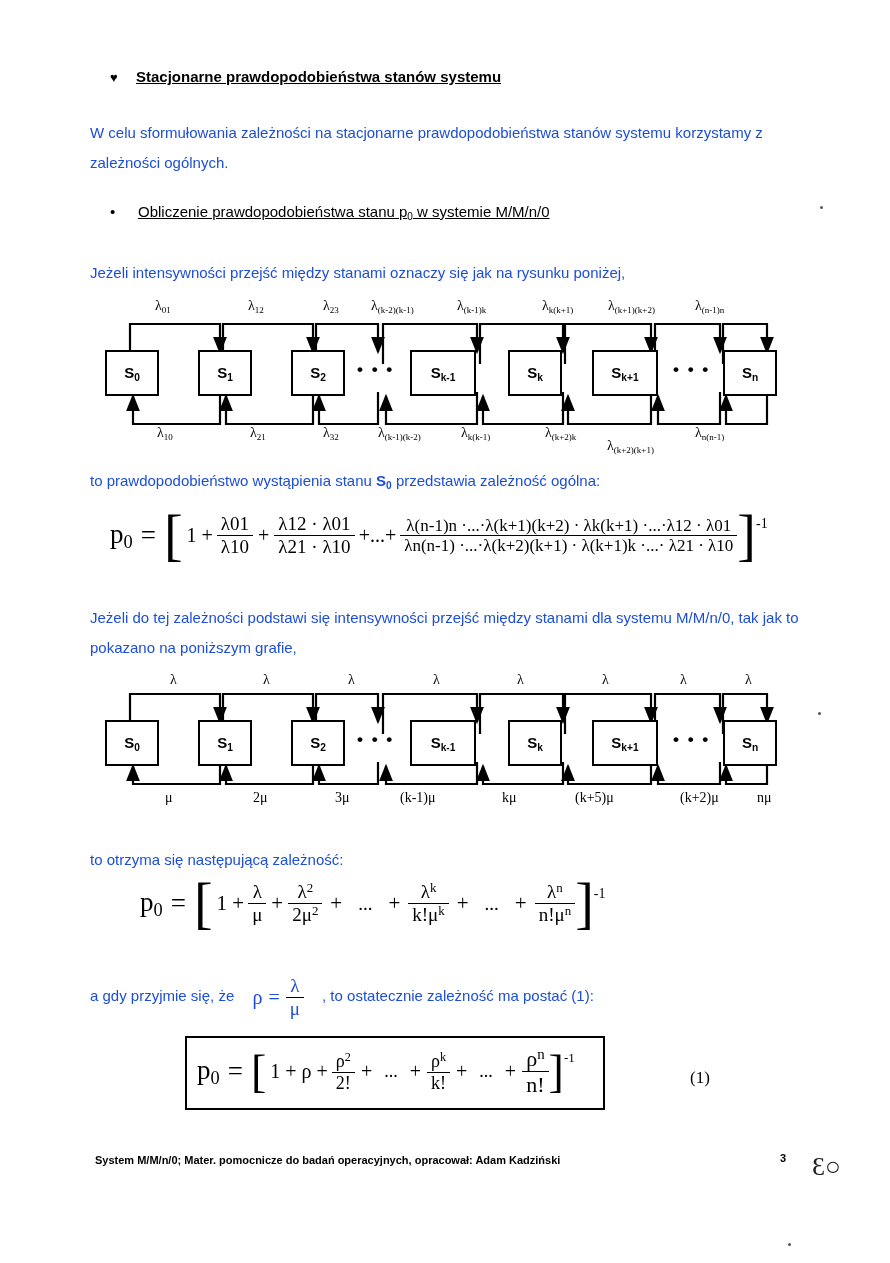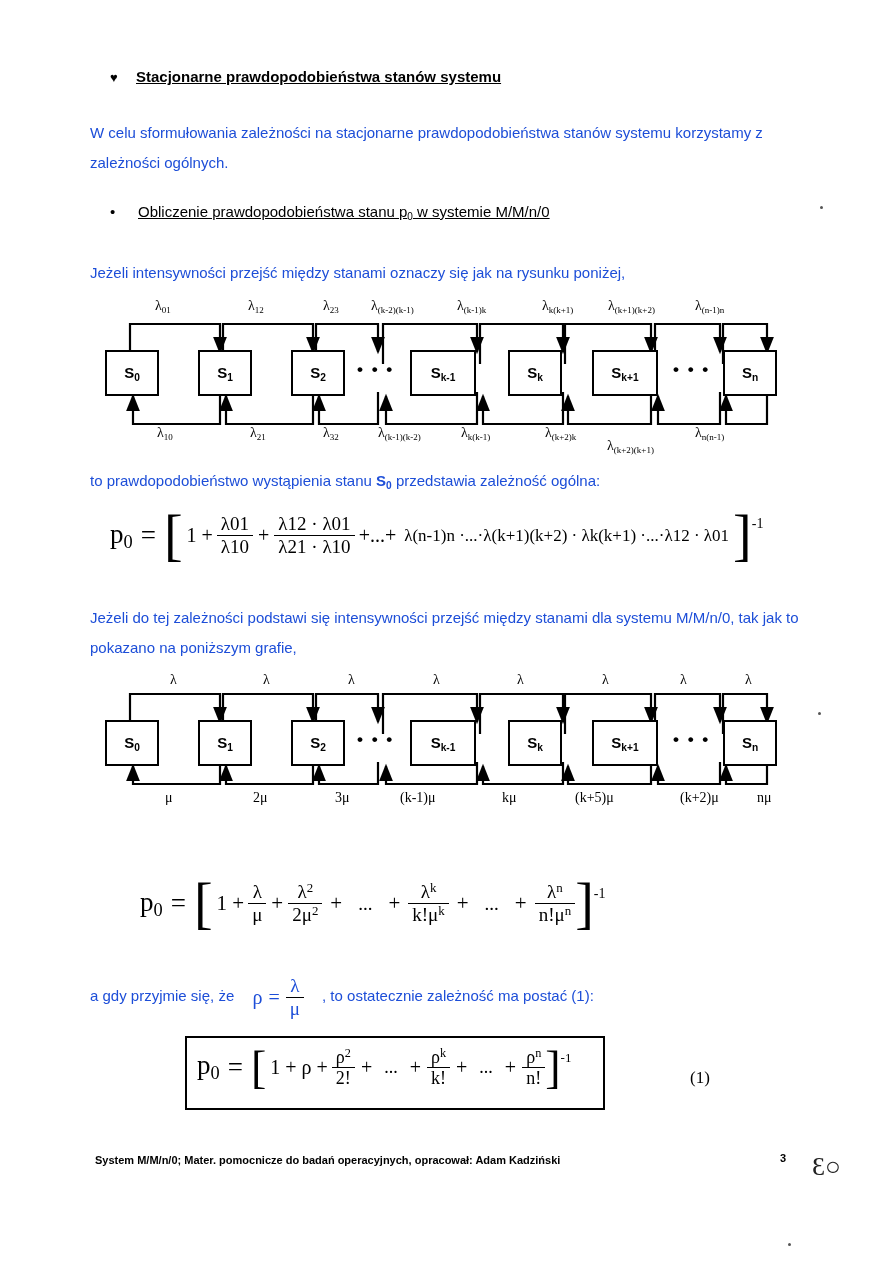--- a/index.html
+++ b/index.html
@@ -208,20 +208,21 @@
         <span class="den">λ10</span>
       </span>
       <span style="font-size:20px;margin:0 5px;">+</span>
       <span class="frac">
         <span class="num">λ12 · λ01</span>
         <span class="den">λ21 · λ10</span>
       </span>
       <span style="font-size:20px;margin:0 4px;">+...+</span>
       <span class="frac" style="font-size:17px;">
         <span class="num">λ(n-1)n ·...·λ(k+1)(k+2) · λk(k+1) ·...·λ12 · λ01</span>
+        <span class="den">λn(n-1) ·...·λ(k+2)(k+1) · λ(k+1)k ·...· λ21 · λ10</span>
       </span>
       <span class="brk">]</span>
       <span style="font-size:14px;align-self:flex-start;margin-top:4px;">-1</span>
     </div>
   </div>
 
   <div class="para p4">Jeżeli do tej zależności podstawi się intensywności przejść między stanami dla systemu M/M/n/0, tak jak to pokazano na poniższym grafie,</div>
 
   <div class="diagram dg2">
     <svg class="arrows" width="700" height="145">
@@ -288,20 +289,21 @@
     <div class="lab" style="left:70px;top:118px;">μ</div>
     <div class="lab" style="left:158px;top:118px;">2μ</div>
     <div class="lab" style="left:240px;top:118px;">3μ</div>
     <div class="lab" style="left:305px;top:118px;">(k-1)μ</div>
     <div class="lab" style="left:407px;top:118px;">kμ</div>
     <div class="lab" style="left:480px;top:118px;">(k+5)μ</div>
     <div class="lab" style="left:585px;top:118px;">(k+2)μ</div>
     <div class="lab" style="left:662px;top:118px;">nμ</div>
   </div>
 
+  <div class="para p5">to otrzyma się następującą zależność:</div>
 
   <div class="formula f2">
     <div class="row">
       <span class="big">p<sub>0</sub></span>
       <span class="big" style="margin:0 8px;">=</span>
       <span class="brk">[</span>
       <span style="font-size:21px;margin:0 4px;">1 +</span>
       <span class="frac" style="font-size:19px;">
         <span class="num">λ</span>
           <span class="den">μ</span>
@@ -357,21 +359,21 @@
       <span style="font-size:20px;margin:0 6px;">+</span>
       <span style="font-size:18px;margin:0 6px;">...</span>
       <span style="font-size:20px;margin:0 6px;">+</span>
       <span class="frac" style="font-size:18px;">
         <span class="num">ρ<sup>k</sup></span>
           <span class="den">k!</span>
       </span>
       <span style="font-size:20px;margin:0 6px;">+</span>
       <span style="font-size:18px;margin:0 6px;">...</span>
       <span style="font-size:20px;margin:0 6px;">+</span>
-      <span class="frac" style="font-size:18px;">
+      <span class="frac" style="font-size:22px;">
         <span class="num">ρ<sup>n</sup></span>
           <span class="den">n!</span>
       </span>
       <span class="brk-sm">]</span>
       <span style="font-size:13px;align-self:flex-start;margin-top:4px;">-1</span>
     </div>
   </div>
   <div class="eqno">(1)</div>
 
   <div class="footer">System M/M/n/0; Mater. pomocnicze do badań operacyjnych, opracował: Adam Kadziński</div>

